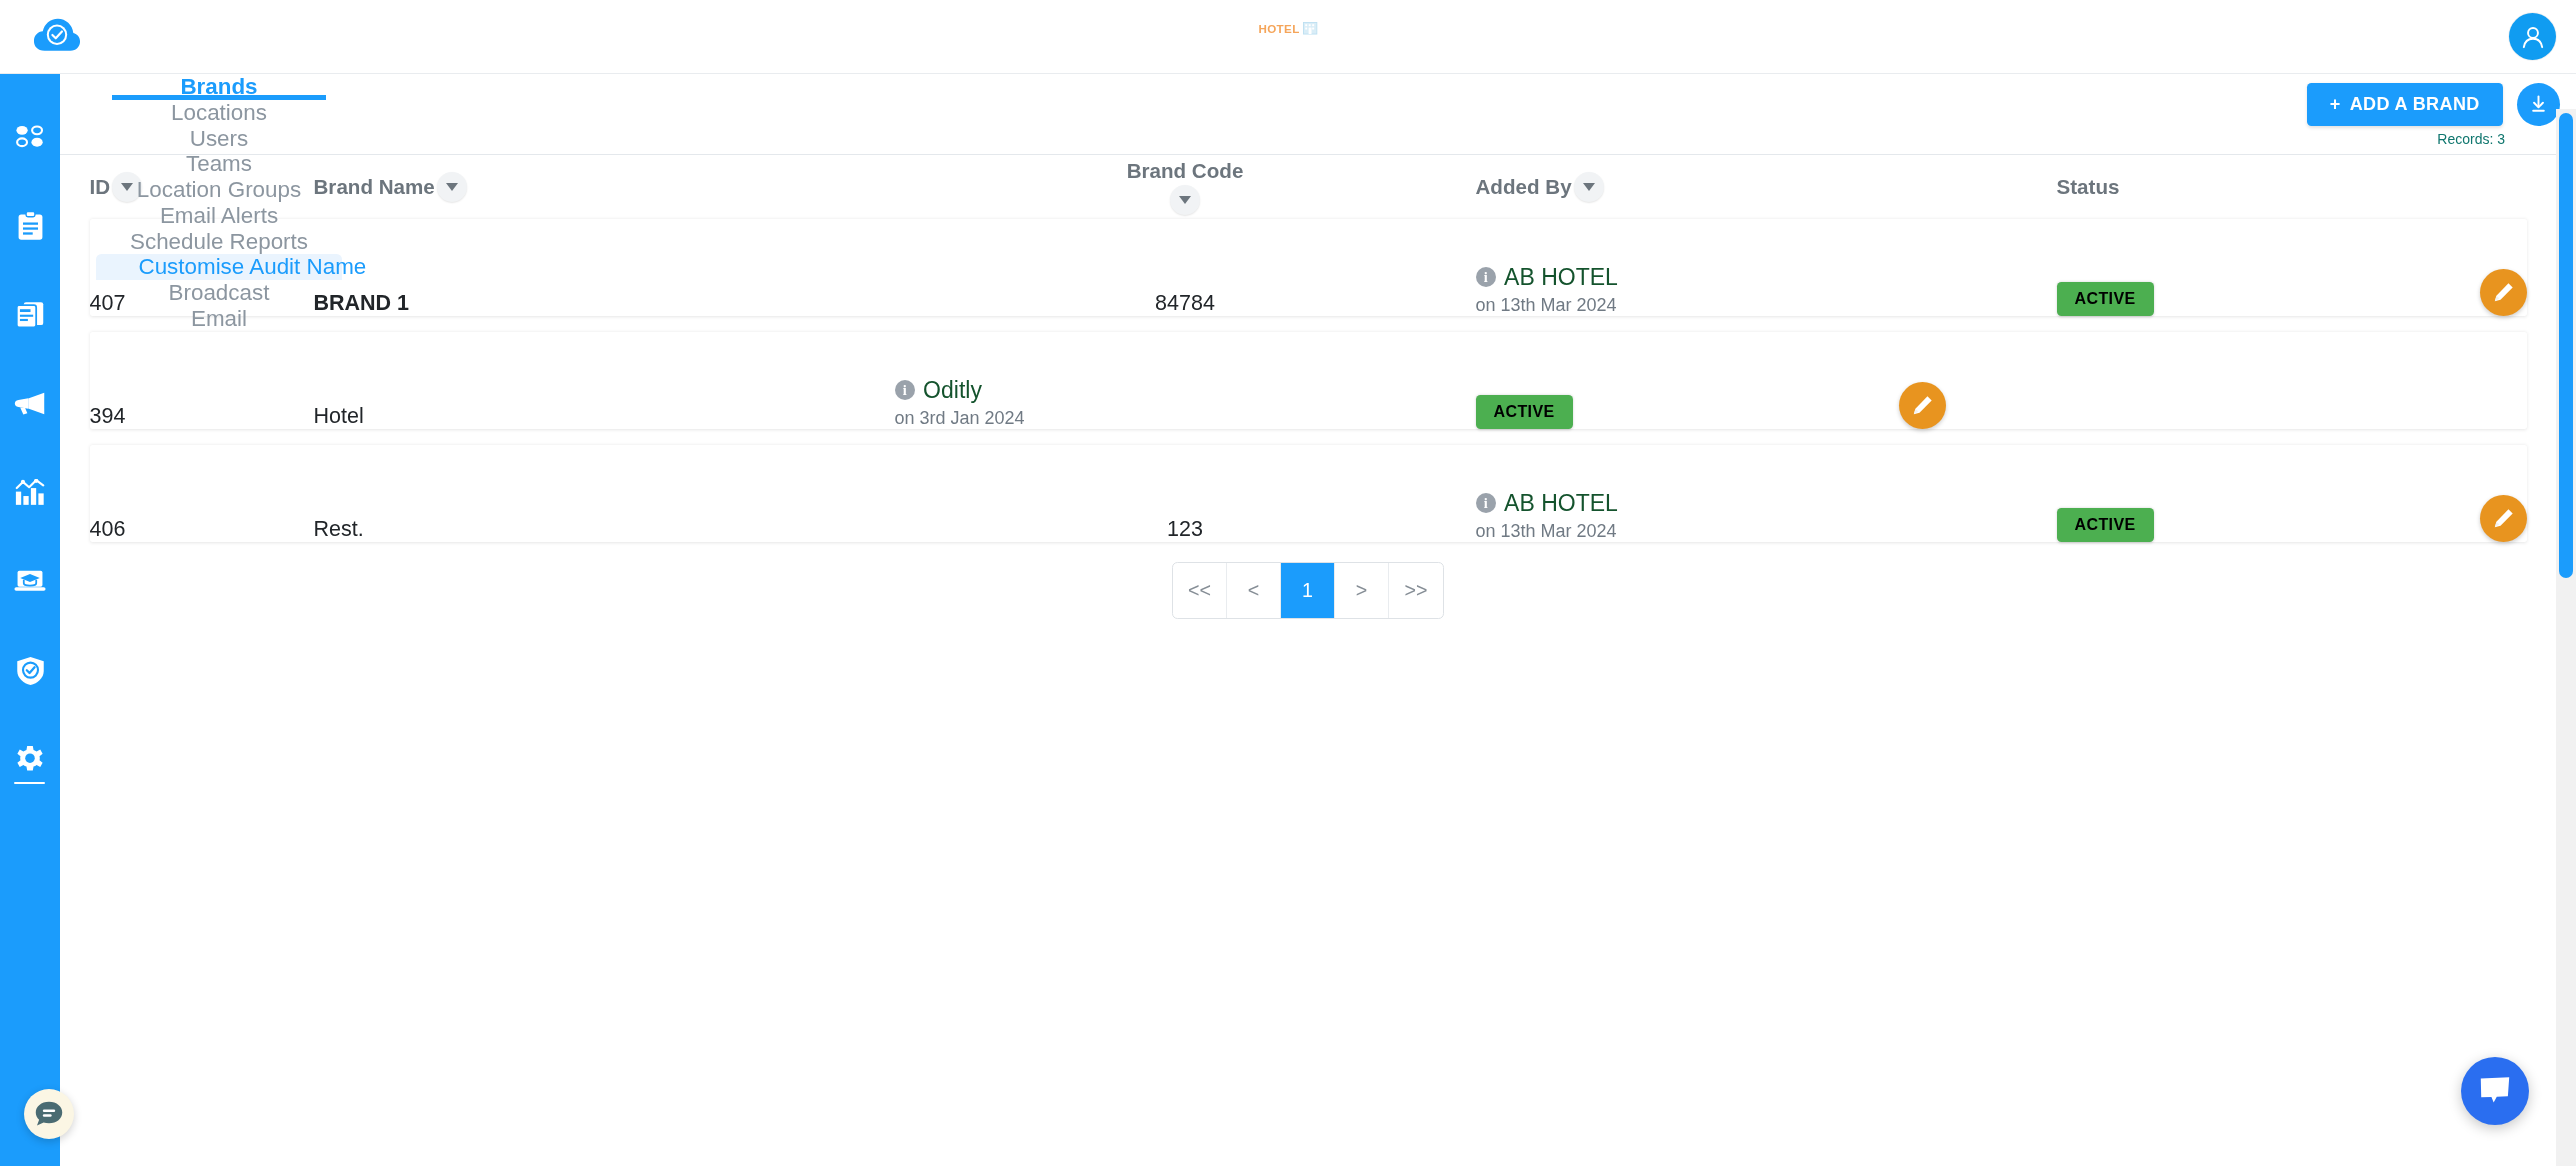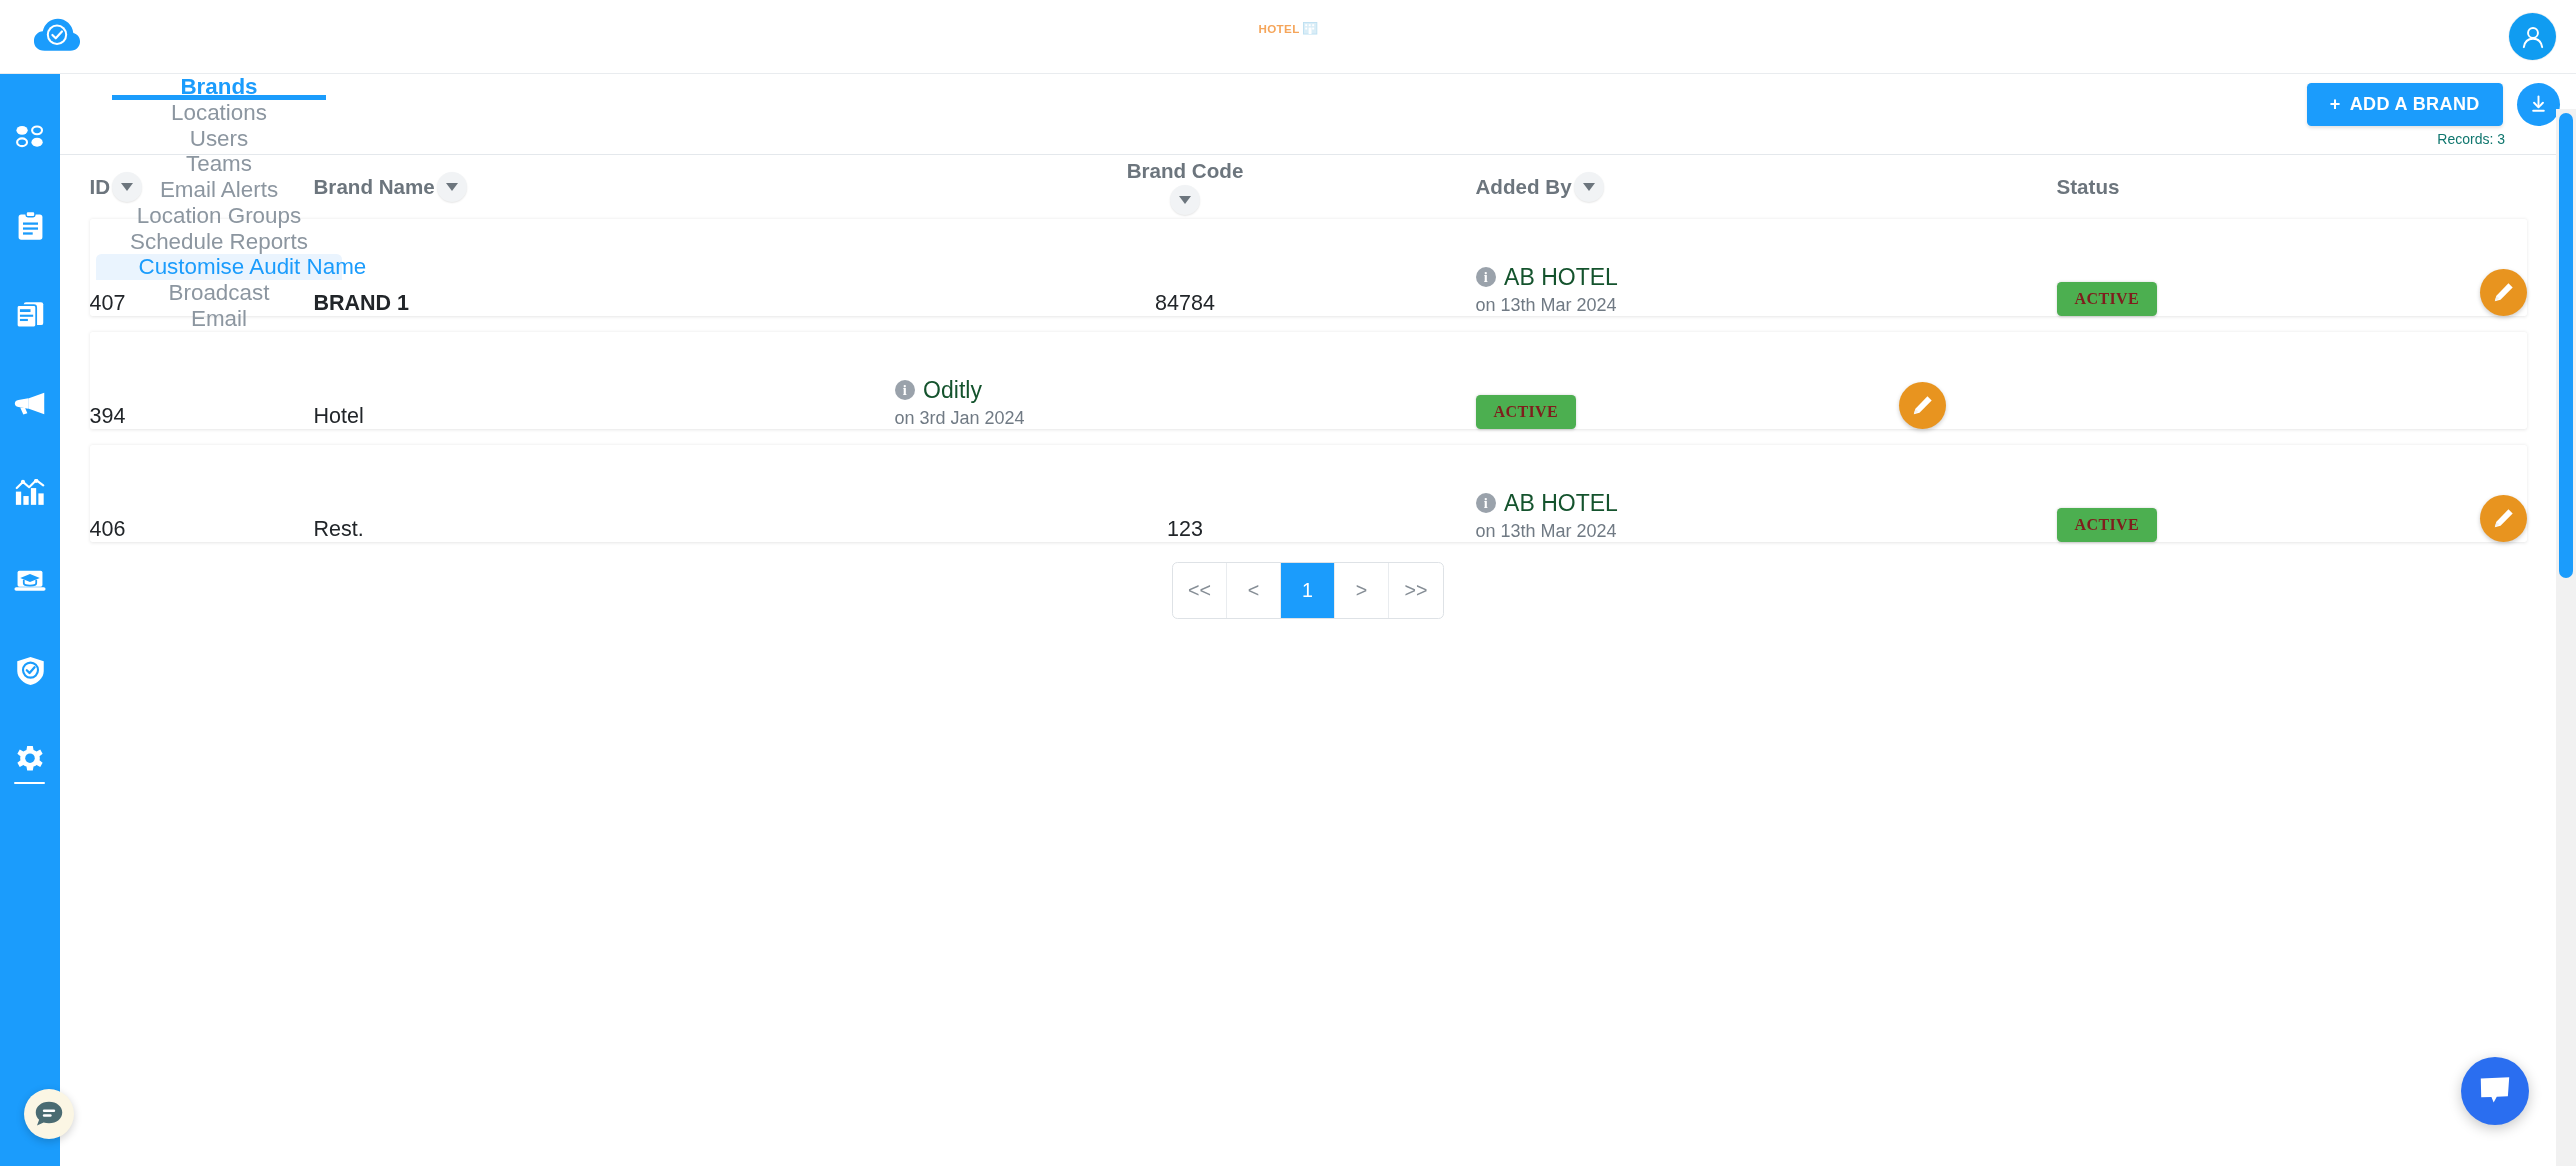--- a/index.html
+++ b/index.html
@@ -180,25 +180,24 @@
     background: #9aa2ab; color: #ffffff;
     font-size: 14.3px; font-weight: 700; font-family: "Liberation Serif", serif;
     display: flex; align-items: center; justify-content: center;
     line-height: 1; cursor: pointer;
   }
   .added-name { font-size: 23px; color: #14532d; }
   .added-date { font-size: 18px; color: #707a84; }
 
   .status-badge {
     display: inline-flex; align-items: center; justify-content: center;
-    background: #4caf50; color: #7f1d1d;
+    background: #4caf50; color: #000000;
     font-size: 16px; font-weight: 700; letter-spacing: 0.4px;
     border-radius: 4.5px; padding: 8px 18px;
     box-shadow: 0 0.9px 2.7px rgba(0,0,0,0.18);
-    font-family: Liberation Serif, serif;
   }
 
   .edit-btn {
     width: 47px; height: 47px; border-radius: 50%;
     background: #e8941f;
     display: flex; align-items: center; justify-content: center;
     cursor: pointer;
     box-shadow: 0 1.8px 4.5px rgba(0,0,0,0.20);
   }
 
@@ -385,24 +384,24 @@
     <div class="tab">
         <span>Locations</span>
       </div>
     <div class="tab">
         <span>Users</span>
       </div>
     <div class="tab">
         <span>Teams</span>
       </div>
     <div class="tab">
+        <span>Location Groups</span>
+      </div>
+    <div class="tab">
         <span>Email Alerts</span>
-      </div>
-    <div class="tab">
-        <span>Location Groups</span>
       </div>
     <div class="tab">
         <span>Schedule Reports</span>
       </div>
     <div class="tab hovered">
         <span class="two-line">Customise Audit Name</span>
       </div>
     <div class="tab">
         <span>Broadcast</span>
       </div>

